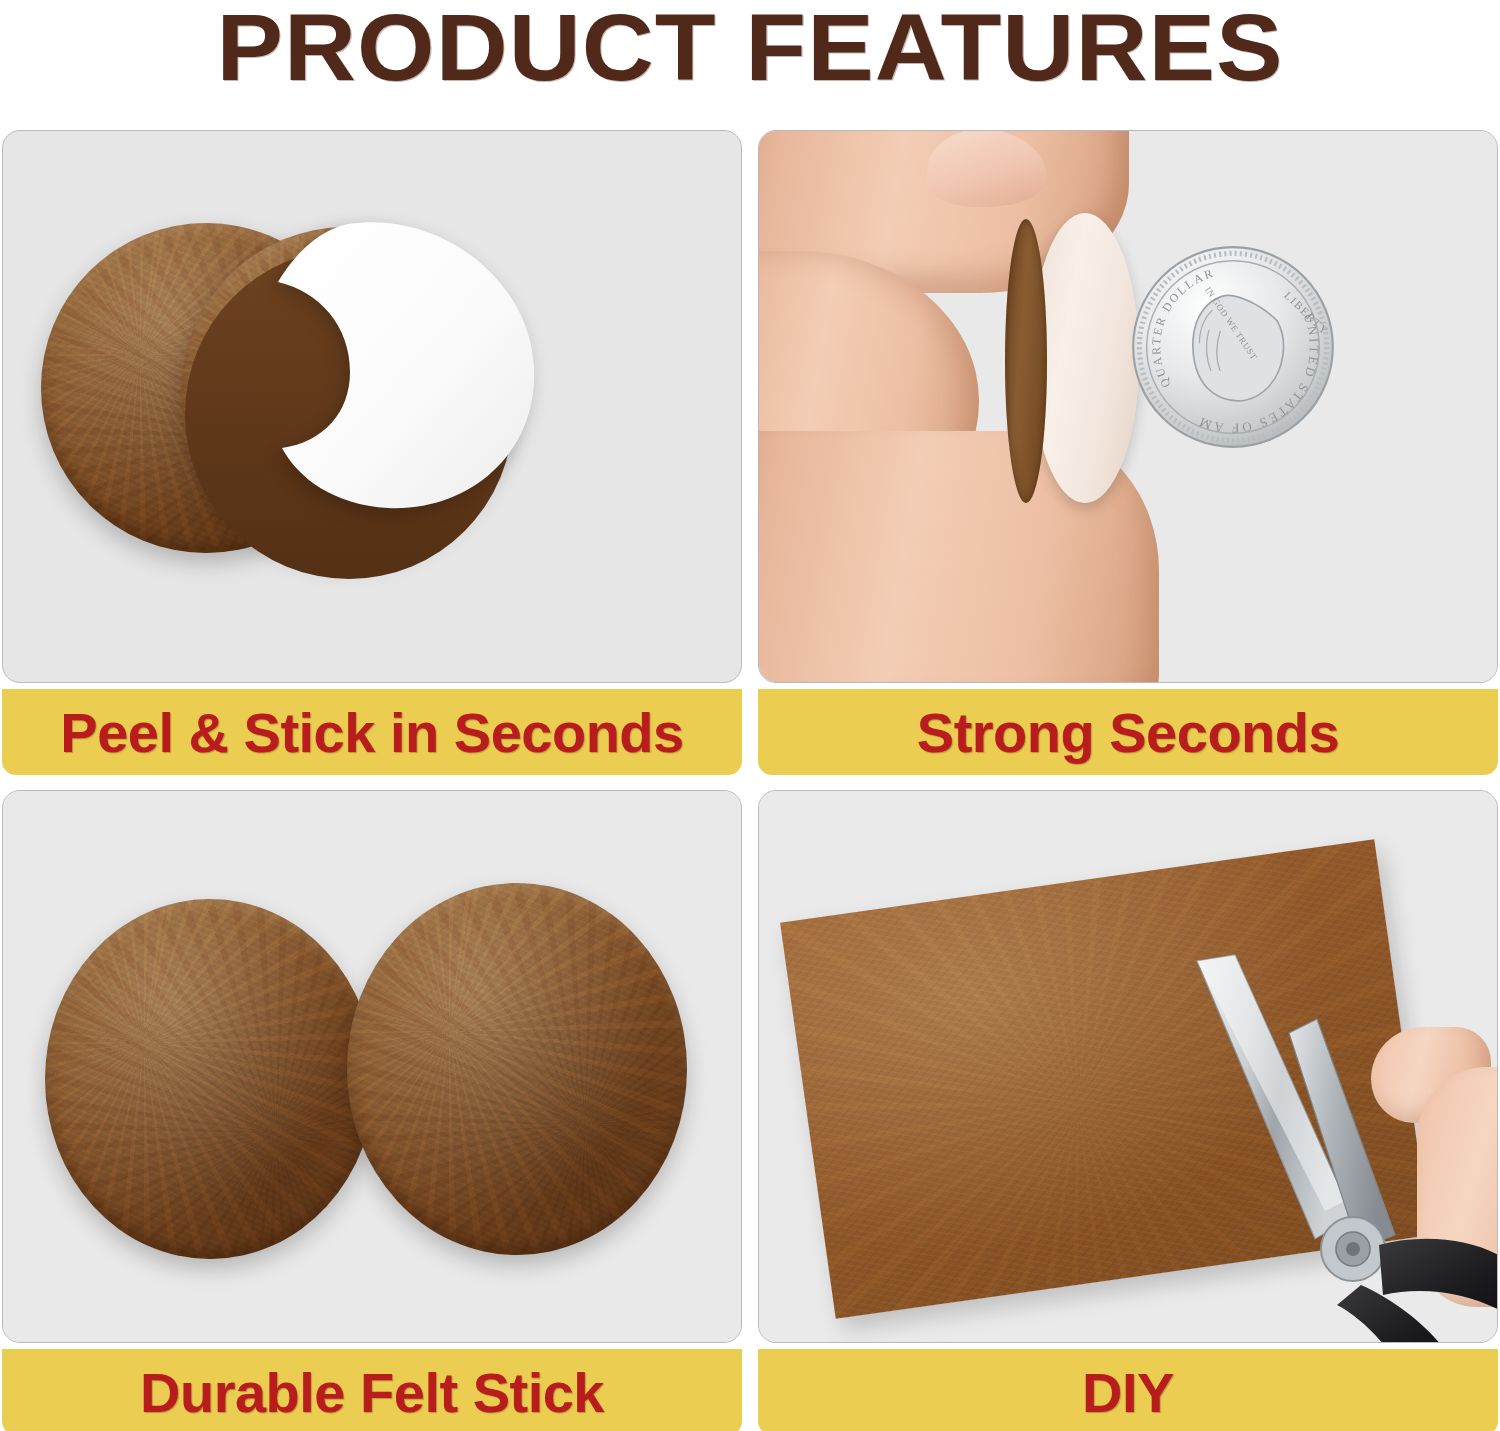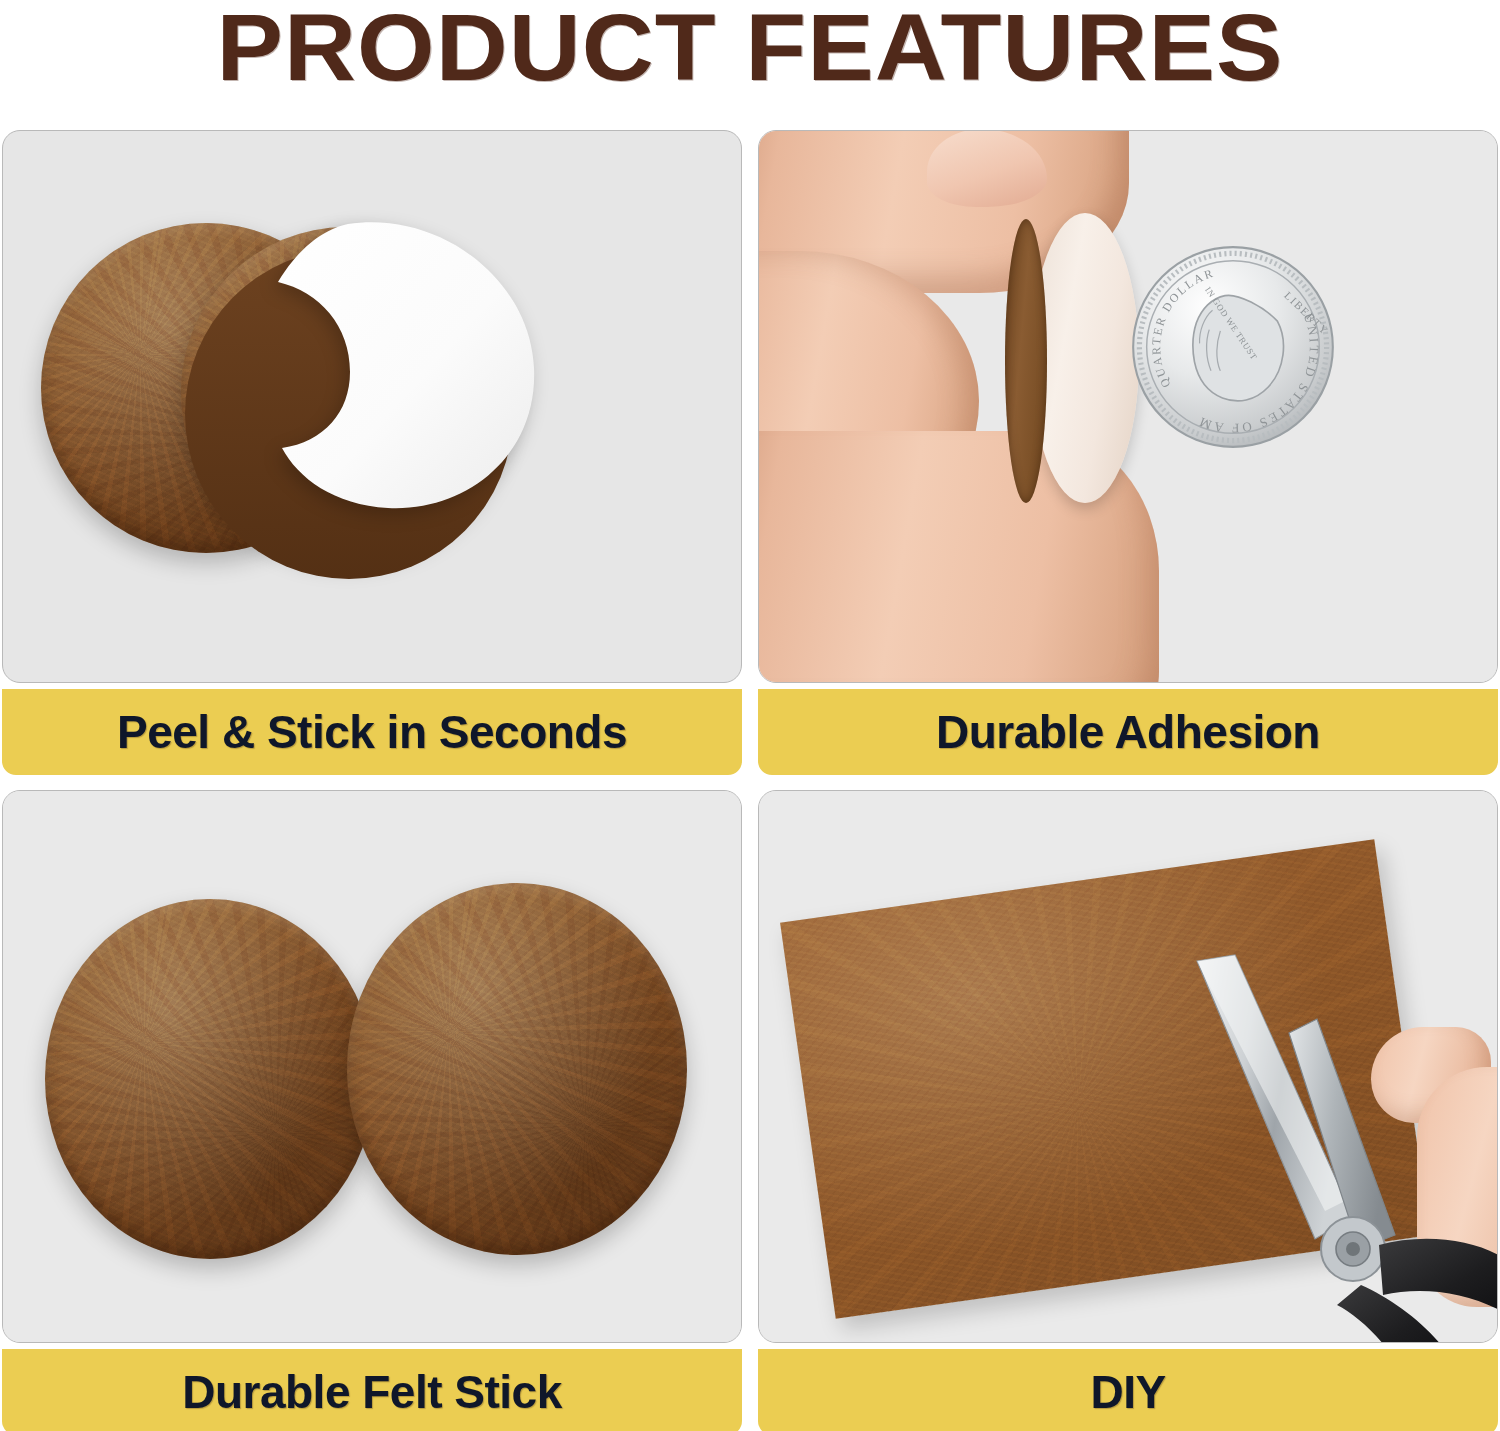--- a/index.html
+++ b/index.html
@@ -80,23 +80,23 @@
     background: #ebcd52;
     border-radius: 0 0 14px 14px;
     display: flex;
     align-items: center;
     justify-content: center;
     box-sizing: border-box;
   }
   .caption-text {
     font-family: "Liberation Sans", sans-serif;
     font-weight: bold;
-    font-size: 46px;
+    font-size: 56px;
     letter-spacing: -0.5px;
-    color: #0f172a;
+    color: #b91c1c;
     text-shadow: 1px 1px 1px rgba(90,60,20,0.35);
     white-space: nowrap;
   }
 
   
   .p1-wrap { position:absolute; inset:0; }
   .felt-disc {
     position: absolute;
     border-radius: 50%;
     background:
@@ -338,21 +338,21 @@
               <path d="M96 128 C 108 126, 122 118, 130 108" fill="none" stroke="#a6abaf" stroke-width="1.2"></path>
               <path d="M78 134 C 88 138, 102 136, 112 130" fill="none" stroke="#a6abaf" stroke-width="1.1"></path>
               <text x="64" y="150" fill="#8f9497" font-family="'Liberation Serif', serif" font-size="8.5" letter-spacing="0.6" transform="rotate(-62 64 150)">IN GOD WE TRUST</text>
               <text x="34" y="80" fill="#8f9497" font-family="'Liberation Serif', serif" font-size="10.5" letter-spacing="1.6" transform="rotate(-74 34 80)">LIBERTY</text>
             </g>
           </svg>
 
         </div>
       </div>
       <div class="caption-bar">
-        <span class="caption-text">Durable Adhesion</span>
+        <span class="caption-text">Strong Seconds</span>
       </div>
     </div>
 
     <div class="card card-2">
       <div class="photo">
         <div class="p3-wrap">
           <div class="felt-disc p3-disc-a">
             <div class="felt-fuzz"></div>
             <div class="felt-rim"></div>
           </div>

